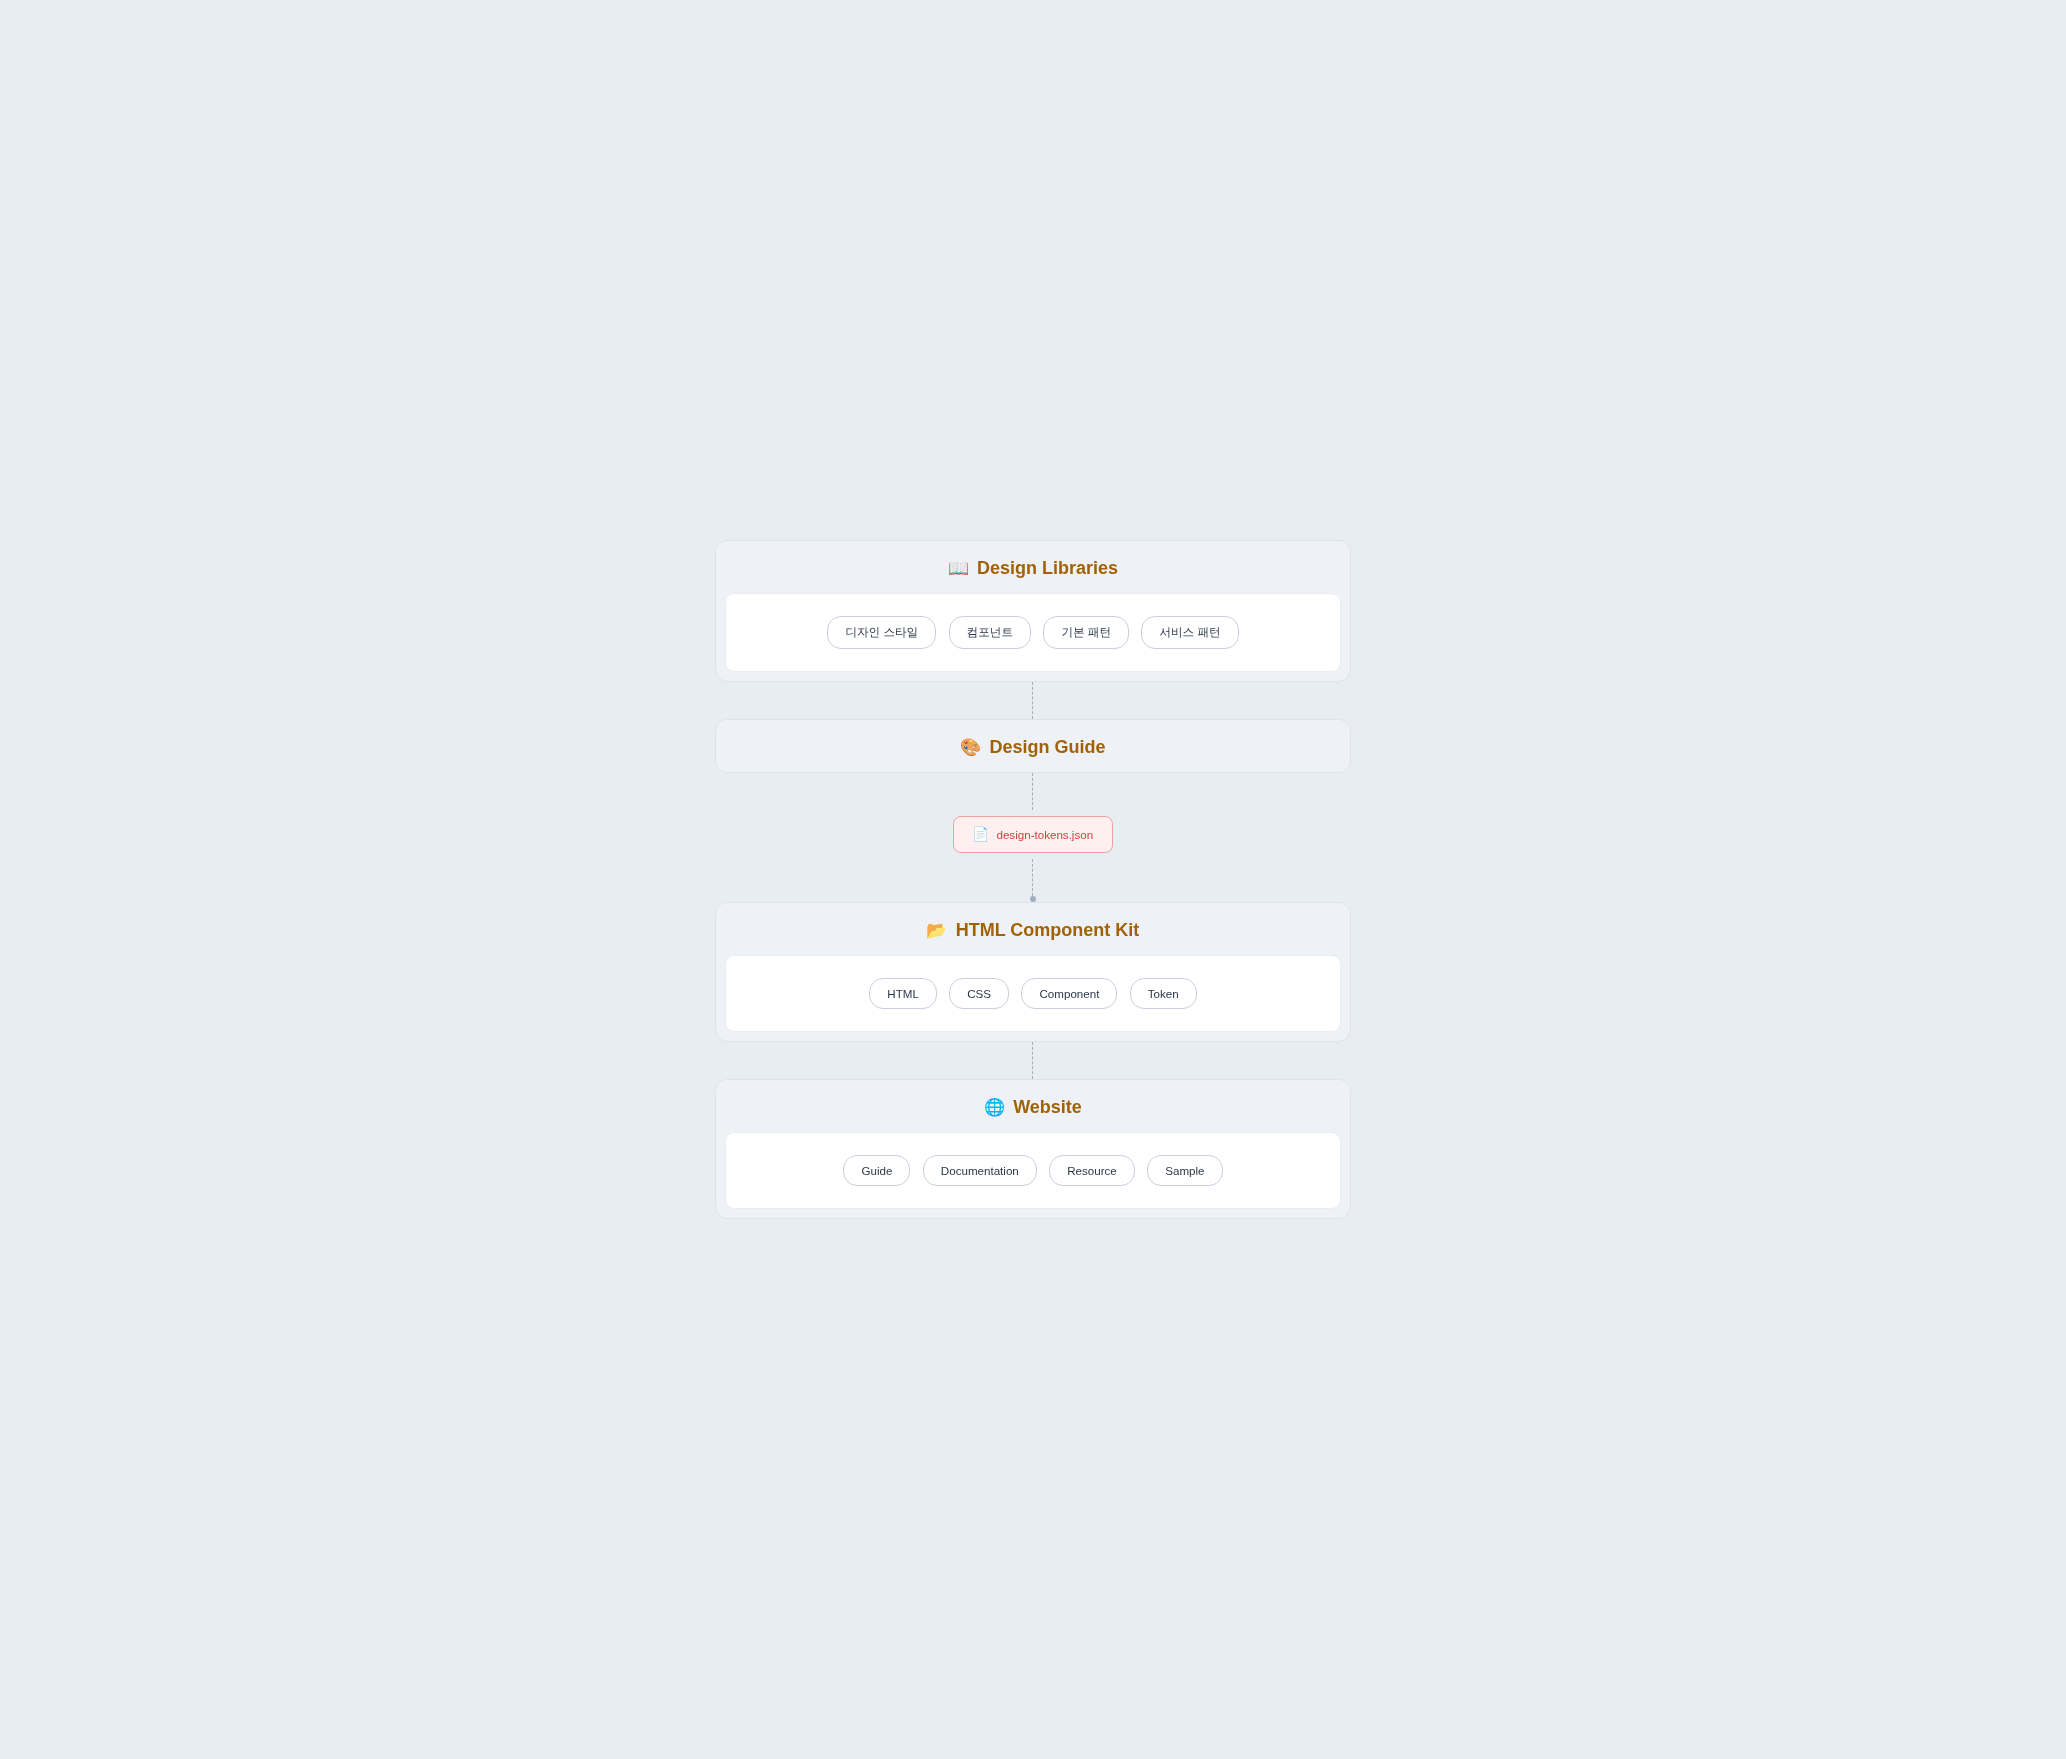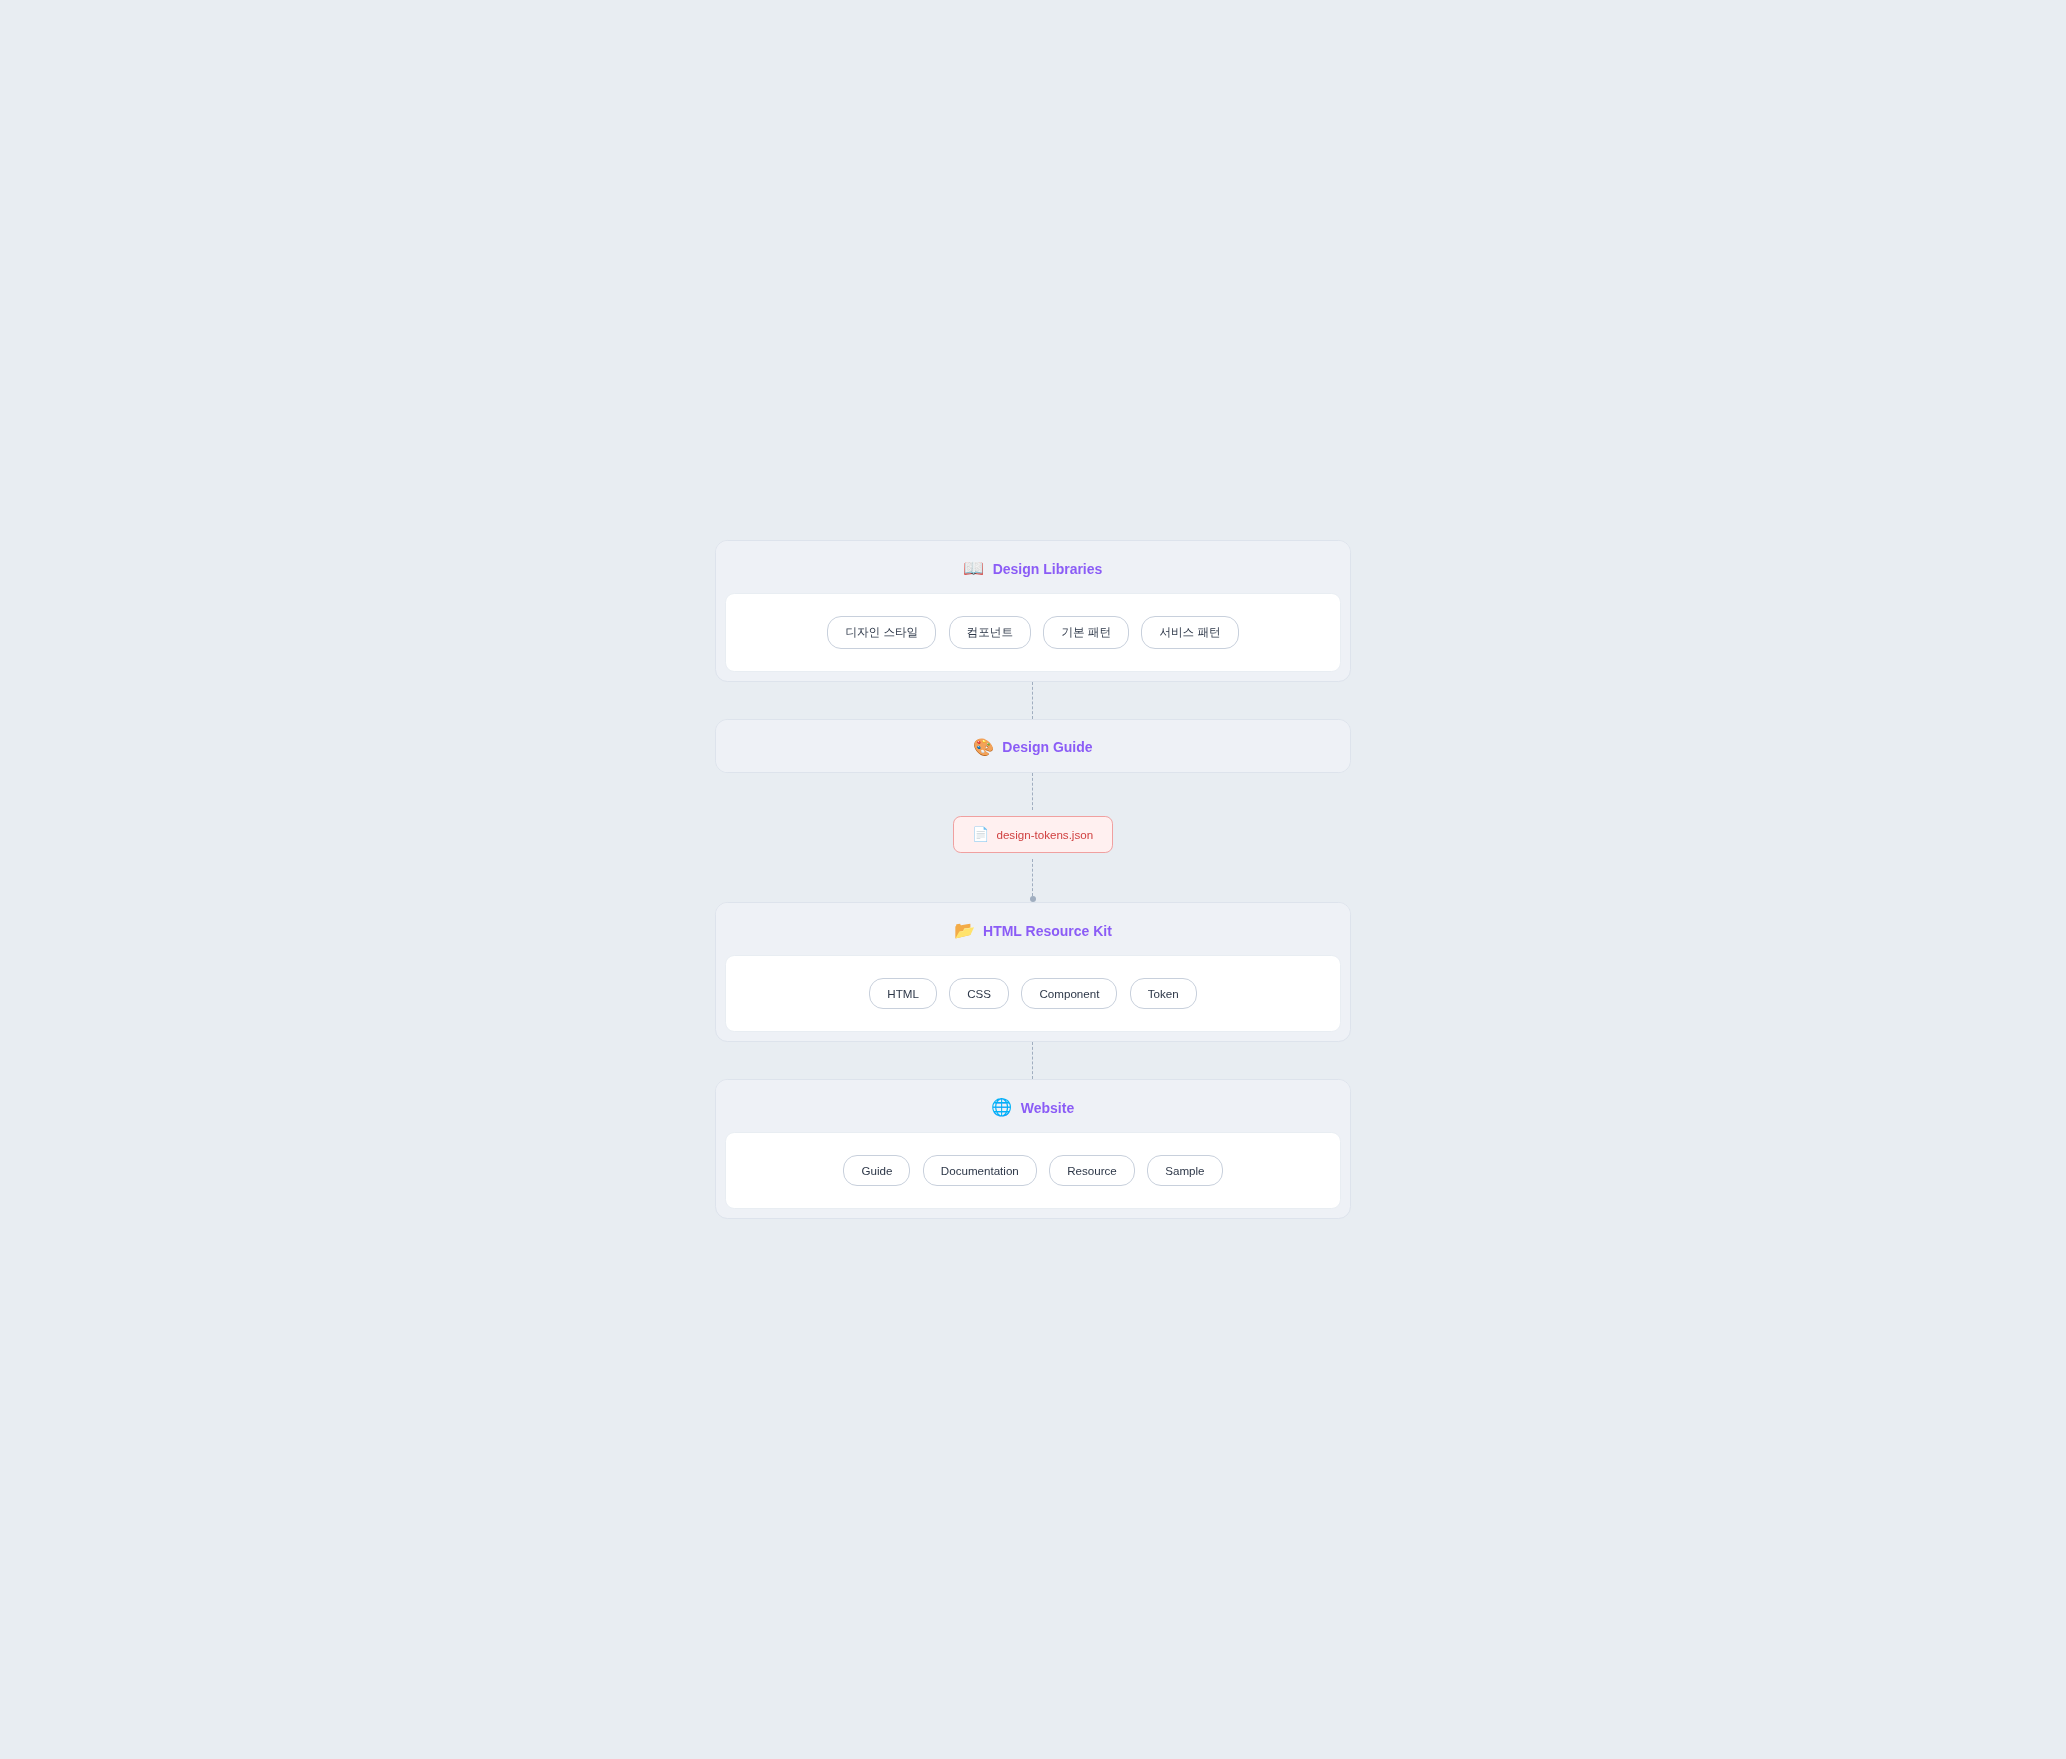--- a/index.html
+++ b/index.html
@@ -39,23 +39,23 @@
     .section-header {
       display: flex;
       align-items: center;
       justify-content: center;
       gap: 7.8px;
       padding: 17px 18.6px 14px;
       background-color: #eef1f6;
     }
 
     .section-title {
-      font-size: 14px;
+      font-size: 18px;
       font-weight: 700;
-      color: #8b5cf6;
+      color: #a16207;
     }
 
     .section-icon {
       font-size: 17px;
       color: #1a3a8f;
     }
 
     .section-content {
       background-color: #ffffff;
       margin: 0 9.3px 9.3px 9.3px;
@@ -174,21 +174,21 @@
         <span>design-tokens.json</span>
       </div>
     </div>
     <div class="connector"></div>
     <div class="connector-dot"></div>
   </div>
 
   <div class="section-block">
     <div class="section-header">
       <span class="section-icon">📂</span>
-      <span class="section-title">HTML Resource Kit</span>
+      <span class="section-title">HTML Component Kit</span>
     </div>
     <div class="section-content">
       <span class="tag-item">HTML</span>
       <span class="tag-item">CSS</span>
       <span class="tag-item">Component</span>
       <span class="tag-item">Token</span>
     </div>
   </div>
 
   <div class="connector-section">

